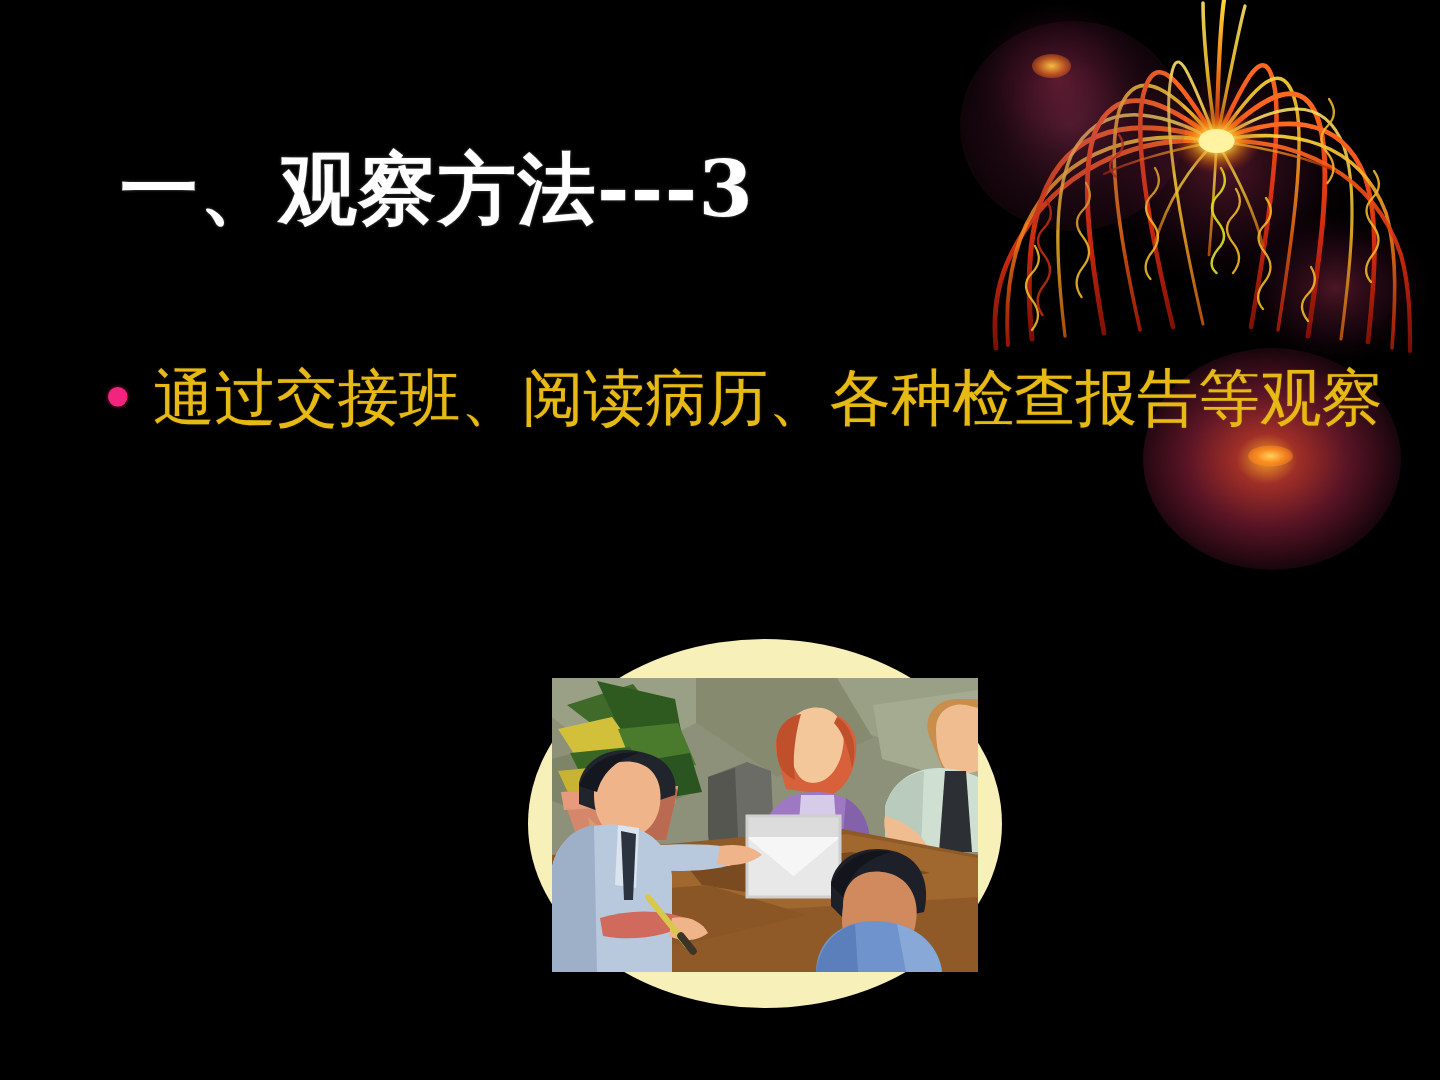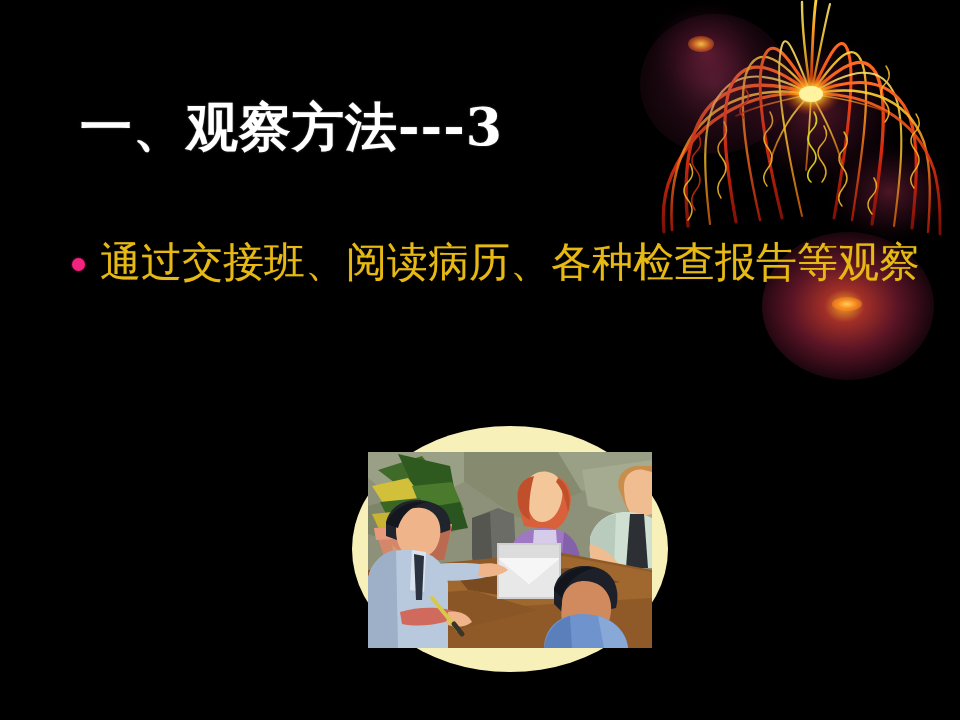--- a/index.html
+++ b/index.html
@@ -118,25 +118,26 @@
     display: block;
     width: 13px;
     height: 13px;
     border-radius: 50%;
     background: #f2247e;
     box-shadow: 0 0 3px rgba(242,36,126,0.6);
   }
   .bullet-text {
     flex: 1 1 auto;
     color: #e7b914;
-    font-family: Liberation Mono, monospace;
+    font-family: Liberation Sans, sans-serif;
     font-size: 41px;
     line-height: 1.32;
     letter-spacing: 0px;
     text-shadow: 0 0 1px rgba(231,185,20,0.45);
+    text-align: right;
   }
 
   
   #clipart {
     position: absolute;
     left: 352px;
     top: 426px;
     width: 316px;
     height: 246px;
   }

